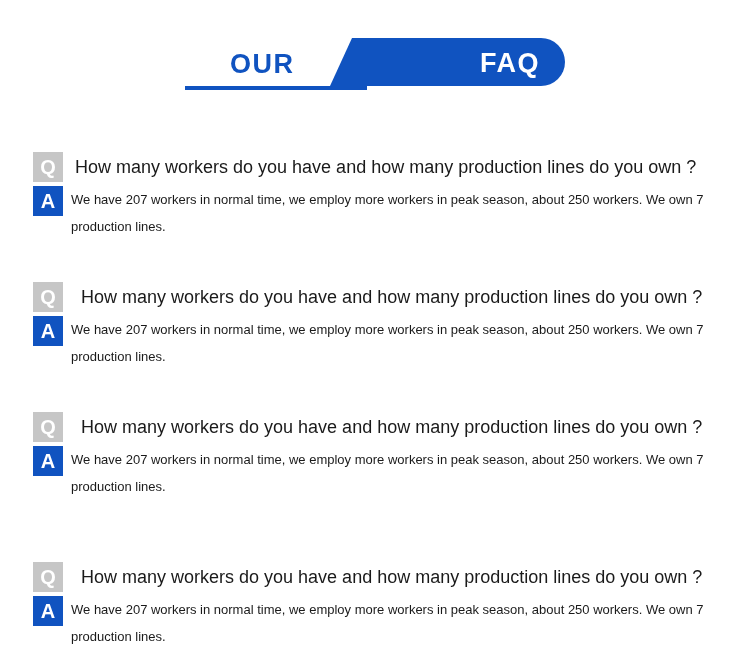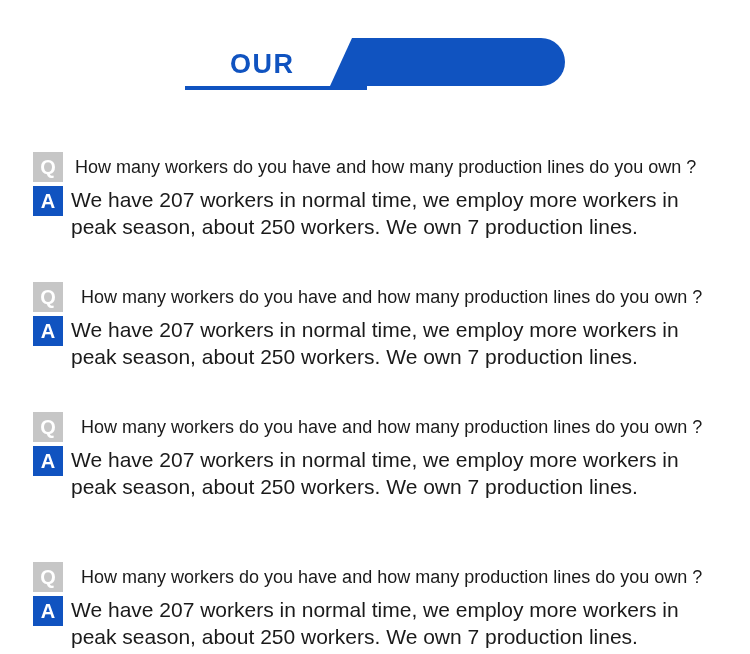--- a/index.html
+++ b/index.html
@@ -100,21 +100,21 @@
   .q-text {
     flex: 1 1 auto;
     color: #1a1a1a;
     font-size: 18px;
     line-height: 30px;
     padding-left: 12px;
   }
   .a-text {
     flex: 1 1 auto;
     color: #1a1a1a;
-    font-size: 21px;
+    font-size: 13px;
     line-height: 27px;
     padding-left: 8px;
     padding-right: 40px;
   }
   .a-row { margin-top: 4px; }
   
   .indent .q-text { padding-left: 18px; }
 
   .gap-1 { height: 42px; }
   .gap-2 { height: 42px; }
@@ -122,20 +122,21 @@
   .top-gap { height: 32px; }
 </style>
 </head>
 <body>
 
 <div class="header">
   <div class="header-inner">
     <div class="our-underline"></div>
     <div class="faq-banner"></div>
     <div class="our-word">OUR</div>
+    <div class="faq-word">FAQ</div>
   </div>
 </div>
 
 <div class="faq-list">
 
   <div class="top-gap"></div>
 
   <div class="faq-item">
     <div class="faq-row">
       <div class="badge badge-q">Q</div>

